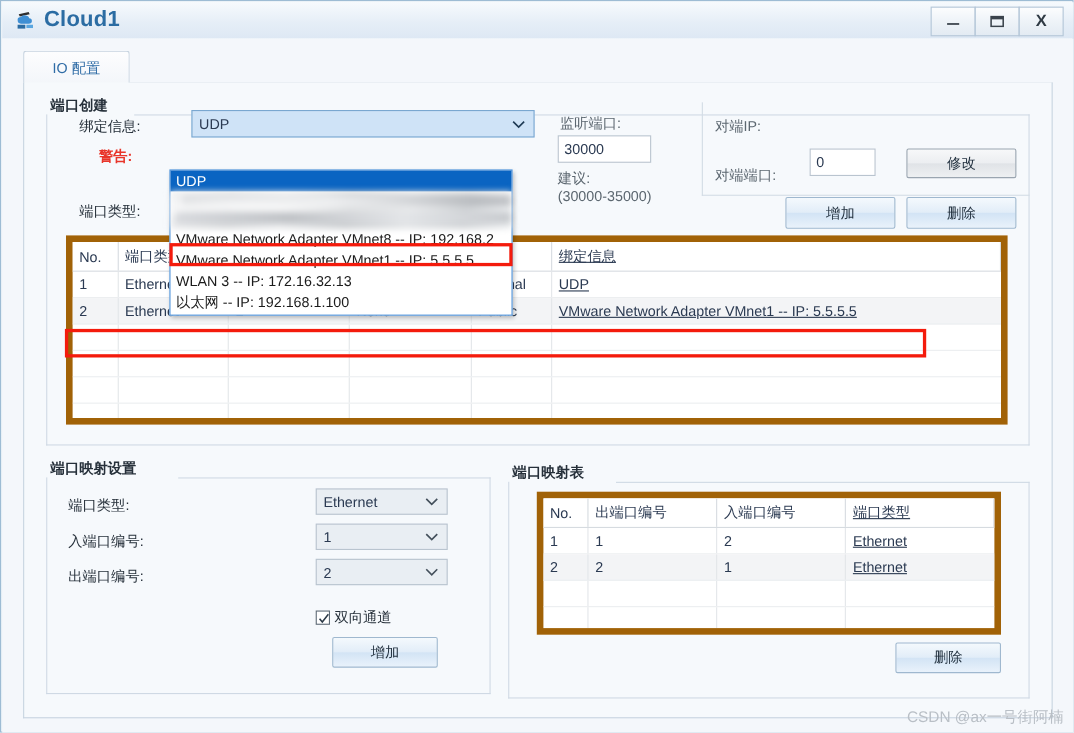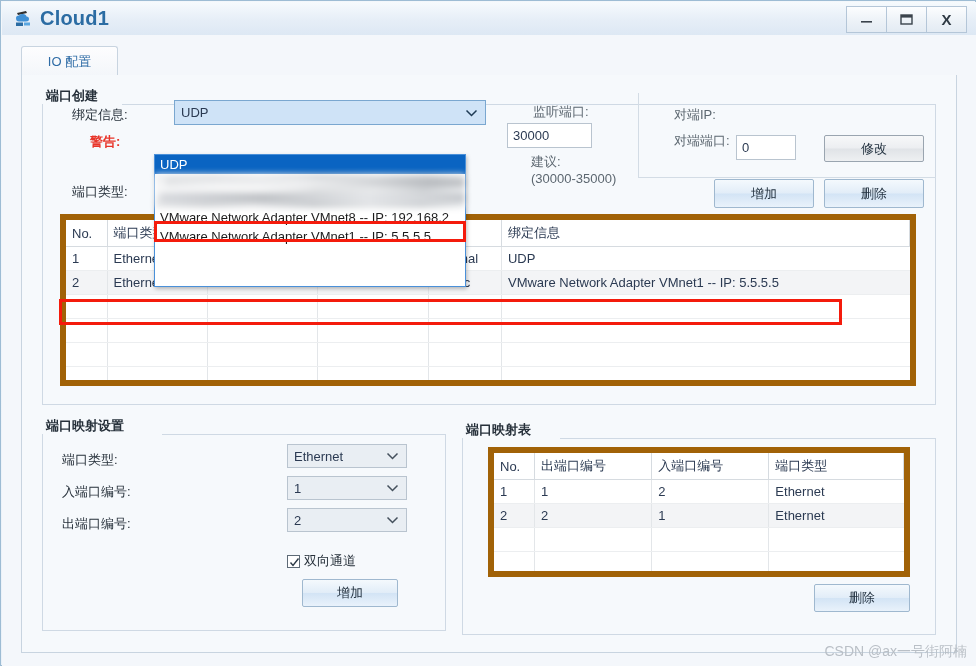--- a/index.html
+++ b/index.html
@@ -89,21 +89,21 @@
     overflow:hidden;
   }
   .group > .gslash::after{
     content:"";position:absolute;left:-6px;top:-2px;width:24px;height:24px;
     border-left:1px solid #cfd9e4;
     transform:rotate(27deg);transform-origin:left top;
   }
 
   .lbl{position:absolute;color:#26303a;font-size:13px;white-space:nowrap;}
   .lbl.red{color:#e8352a;font-weight:bold;}
-  .lbl.gray{color:#5c6770;margin-left:24px;}
+  .lbl.gray{color:#5c6770;}
 
   
   .textbox{
     position:absolute;box-sizing:border-box;
     border:1px solid #b9c4cf;background:#ffffff;
     font-size:13px;color:#2b3a52;
     display:flex;align-items:center;padding-left:5px;
   }
   .ipbox{
     position:absolute;box-sizing:border-box;
@@ -156,21 +156,21 @@
     display:flex;height:23px;align-items:center;
     font-size:13px;color:#2b3a52;
     border-bottom:1px solid #eceef0;
   }
   .tbl-row.alt{background:#f3f4f6;}
   .tbl-cell{
     box-sizing:border-box;padding-left:6px;overflow:hidden;white-space:nowrap;
     height:100%;display:flex;align-items:center;
     border-right:1px solid #e3e6e9;
   }
-  .tbl-cell:last-child{border-right:none;}
+  .tbl-cell:last-child{border-right:none;text-decoration:underline;}
   .tbl-header .tbl-cell{border-right:1px solid #d6dbe0;}
 
   
   .dropdown{
     position:absolute;box-sizing:border-box;
     border:1px solid #4a90d9;background:#ffffff;z-index:40;
     box-shadow:1px 2px 4px rgba(0,0,0,.25);
   }
   .dd-item{
     height:19px;display:flex;align-items:center;padding-left:5px;
@@ -264,21 +264,21 @@
           </span>
         </div>
 
         <div class="lbl gray" style="left:467px;top:18px;">监听端口:</div>
         <div class="textbox" style="left:465px;top:38px;width:85px;height:25px;">30000</div>
         <div class="lbl gray" style="left:465px;top:68px;">建议:</div>
         <div class="lbl gray" style="left:465px;top:86px;">(30000-35000)</div>
 
         <div style="position:absolute;left:596px;top:8px;width:298px;height:85px;border:1px solid #d3dce5;border-right:none;border-top:none;box-sizing:border-box;"></div>
         <div class="lbl gray" style="left:608px;top:21px;">对端IP:</div>
-        <div class="lbl gray" style="left:608px;top:47px;">对端端口:</div>
+        <div class="lbl gray" style="left:608px;top:66px;">对端端口:</div>
         <div class="textbox" style="left:694px;top:50px;width:60px;height:25px;">0</div>
         <div class="btn gray" style="left:782px;top:50px;width:100px;height:27px;">修改</div>
 
         <div class="btn" style="left:672px;top:94px;width:100px;height:29px;">增加</div>
         <div class="btn" style="left:782px;top:94px;width:100px;height:29px;">删除</div>
 
         <div class="table" style="left:18px;top:129px;width:856px;height:172px;">
           <div class="tbl-header">
             <div class="tbl-cell" style="width:42px;">No.</div>
             <div class="tbl-cell" style="width:102px;">端口类型</div>
@@ -441,20 +441,22 @@
 
     </div>
 
     <div class="dropdown" style="left:152px;top:119px;width:312px;height:133px;">
       <div class="dd-item sel">UDP</div>
       <div class="dd-blur">
           <span class="dd-halo"></span>
         </div>
       <div class="dd-item">VMware Network Adapter VMnet8 -- IP: 192.168.2</div>
       <div class="dd-item">VMware Network Adapter VMnet1 -- IP: 5.5.5.5</div>
+      <div class="dd-item">WLAN 3 -- IP: 172.16.32.13</div>
+      <div class="dd-item">以太网 -- IP: 192.168.1.100</div>
     </div>
     <div class="redbox" style="left:152px;top:186px;width:312px;height:21px;"></div>
 
   </div>
 
   <div class="redbox" style="left:58px;top:298px;width:783px;height:26px;"></div>
 
   <div class="watermark">CSDN @ax一号街阿楠</div>
 </div>
 

